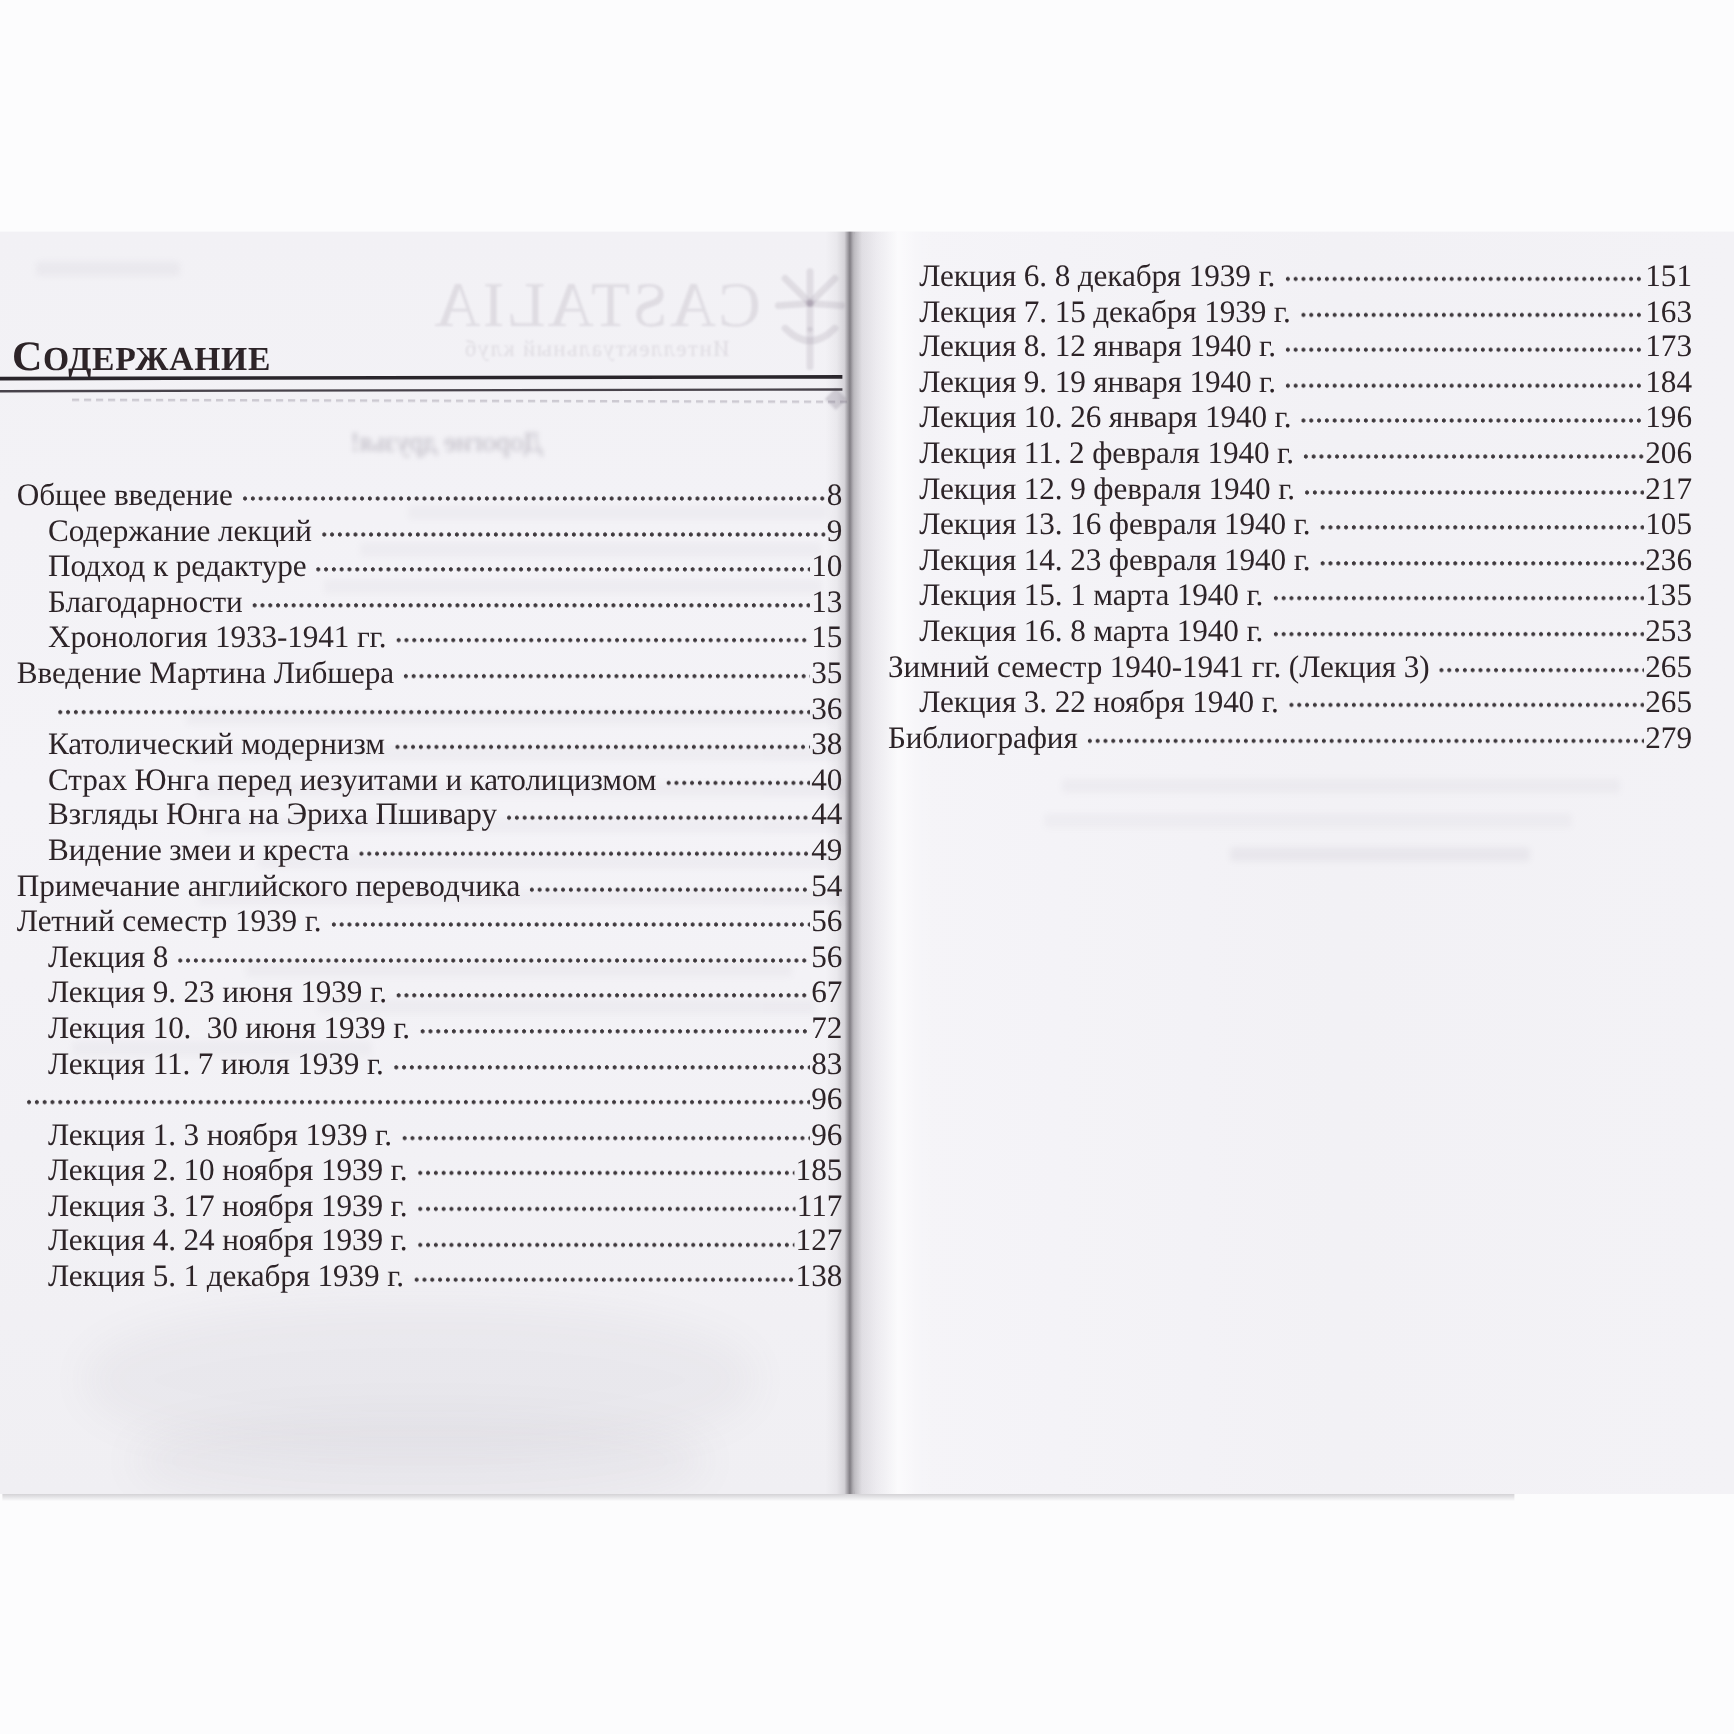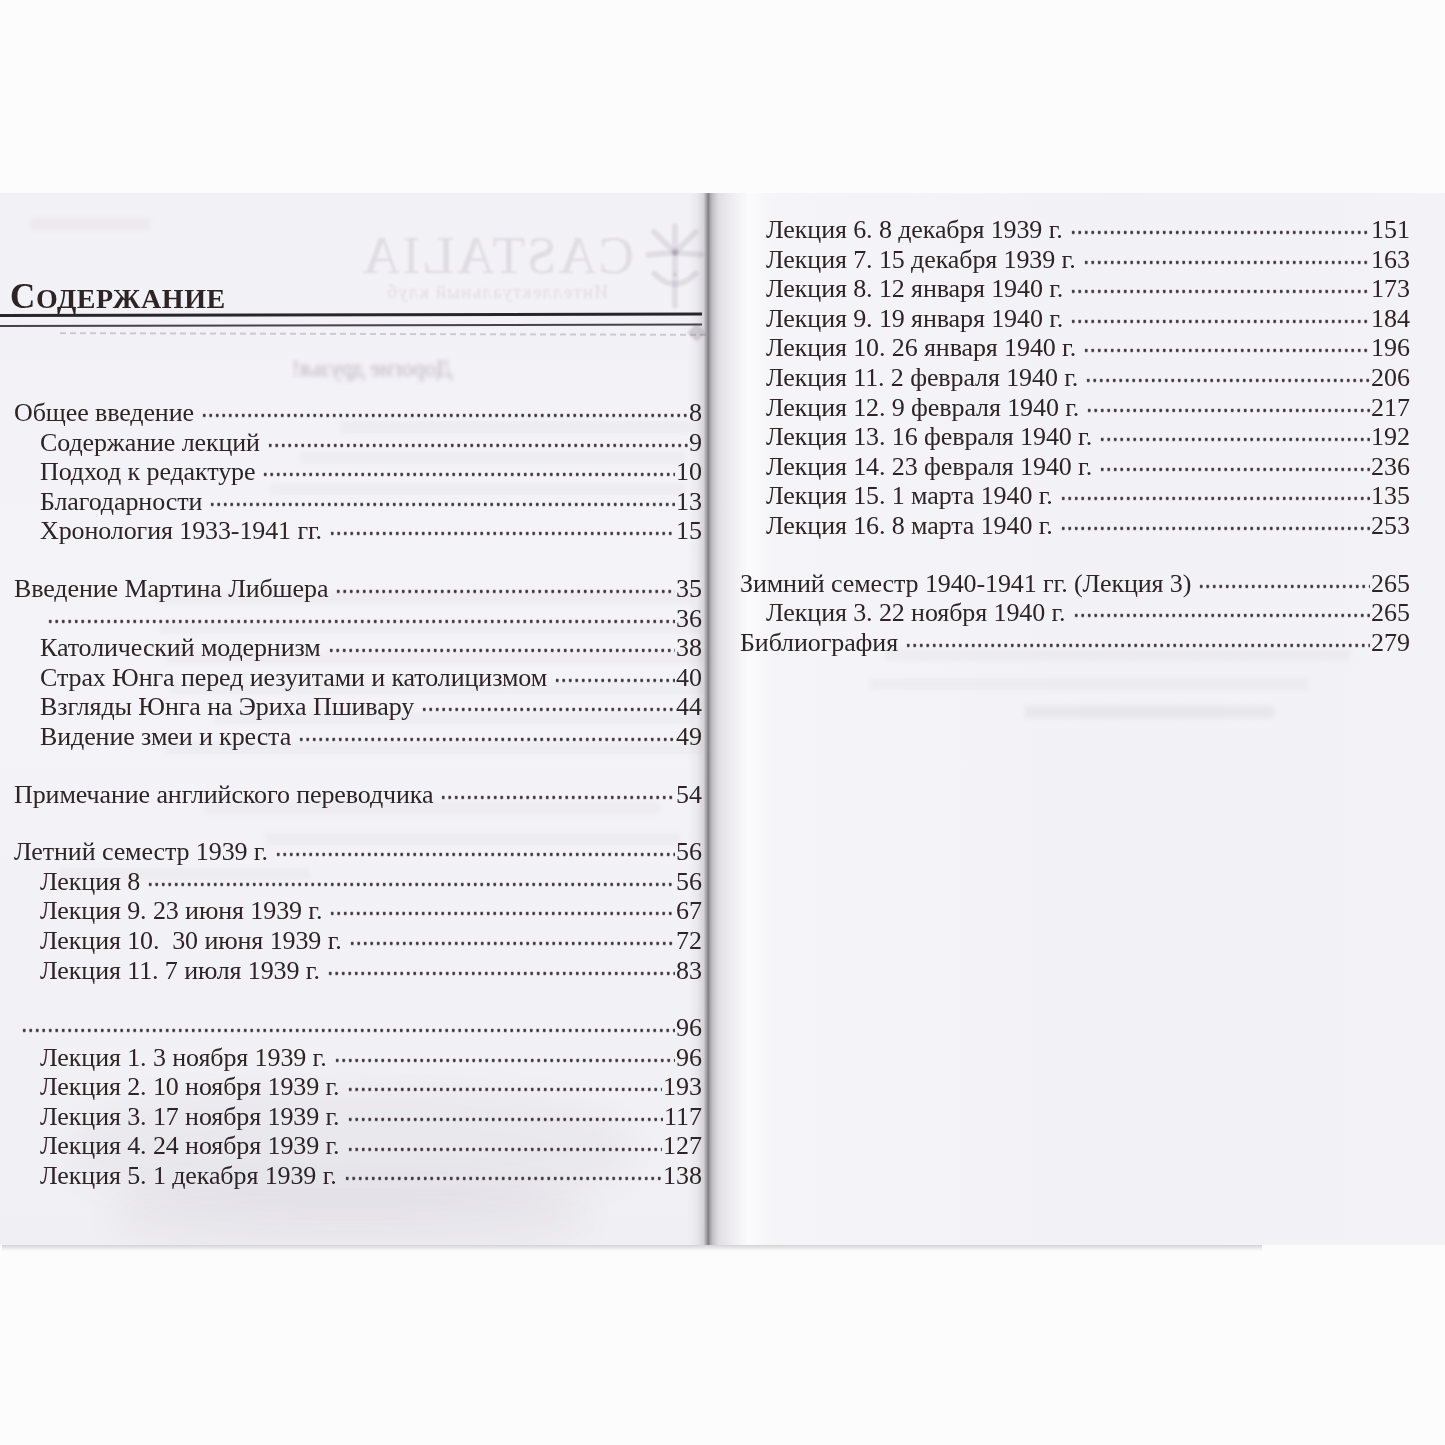--- a/index.html
+++ b/index.html
@@ -57,21 +57,21 @@
     border-top:3.5px solid #29252b;border-bottom:2px solid #48434b;
     transform:rotate(-0.12deg);transform-origin:left center;
   }
 
   
   .toc{position:absolute;z-index:3;font-size:26px;color:var(--ink,#2d2428);}
   .toc-left{left:14px;top:205px;width:688px;}
   .toc-right{left:28px;top:22px;width:670px;}
   .row{display:flex;height:29.6px;line-height:29.6px;white-space:nowrap;}
   .row.l1{padding-left:26px;}
-  .row.gap{margin-top:28px;}
+  .row.gap{}
   .label{flex:0 0 auto;letter-spacing:-0.1px;}
   .leader{
     flex:1 1 auto;min-width:10px;margin:0 1px 0 7px;
     background-image:radial-gradient(circle at 3.2px 3.2px,#3e383c 1.35px,rgba(0,0,0,0) 1.85px);
     background-size:6.5px 6.5px;background-repeat:repeat-x;
     background-position:0 calc(100% - 9px);
   }
   .num{flex:0 0 auto;}
 
   
@@ -245,21 +245,21 @@
             <span class="num">96</span>
           </div>
           <div class="row l1">
             <span class="label">Лекция 1. 3 ноября 1939 г.</span>
             <span class="leader"></span>
             <span class="num">96</span>
           </div>
           <div class="row l1">
             <span class="label">Лекция 2. 10 ноября 1939 г.</span>
             <span class="leader"></span>
-            <span class="num">193</span>
+            <span class="num">185</span>
           </div>
           <div class="row l1">
             <span class="label">Лекция 3. 17 ноября 1939 г.</span>
             <span class="leader"></span>
             <span class="num">117</span>
           </div>
           <div class="row l1">
             <span class="label">Лекция 4. 24 ноября 1939 г.</span>
             <span class="leader"></span>
             <span class="num">127</span>
@@ -310,21 +310,21 @@
             <span class="num">206</span>
           </div>
           <div class="row l1">
             <span class="label">Лекция 12. 9 февраля 1940 г.</span>
             <span class="leader"></span>
             <span class="num">217</span>
           </div>
           <div class="row l1">
             <span class="label">Лекция 13. 16 февраля 1940 г.</span>
             <span class="leader"></span>
-            <span class="num">192</span>
+            <span class="num">105</span>
           </div>
           <div class="row l1">
             <span class="label">Лекция 14. 23 февраля 1940 г.</span>
             <span class="leader"></span>
             <span class="num">236</span>
           </div>
           <div class="row l1">
             <span class="label">Лекция 15. 1 марта 1940 г.</span>
             <span class="leader"></span>
             <span class="num">135</span>

